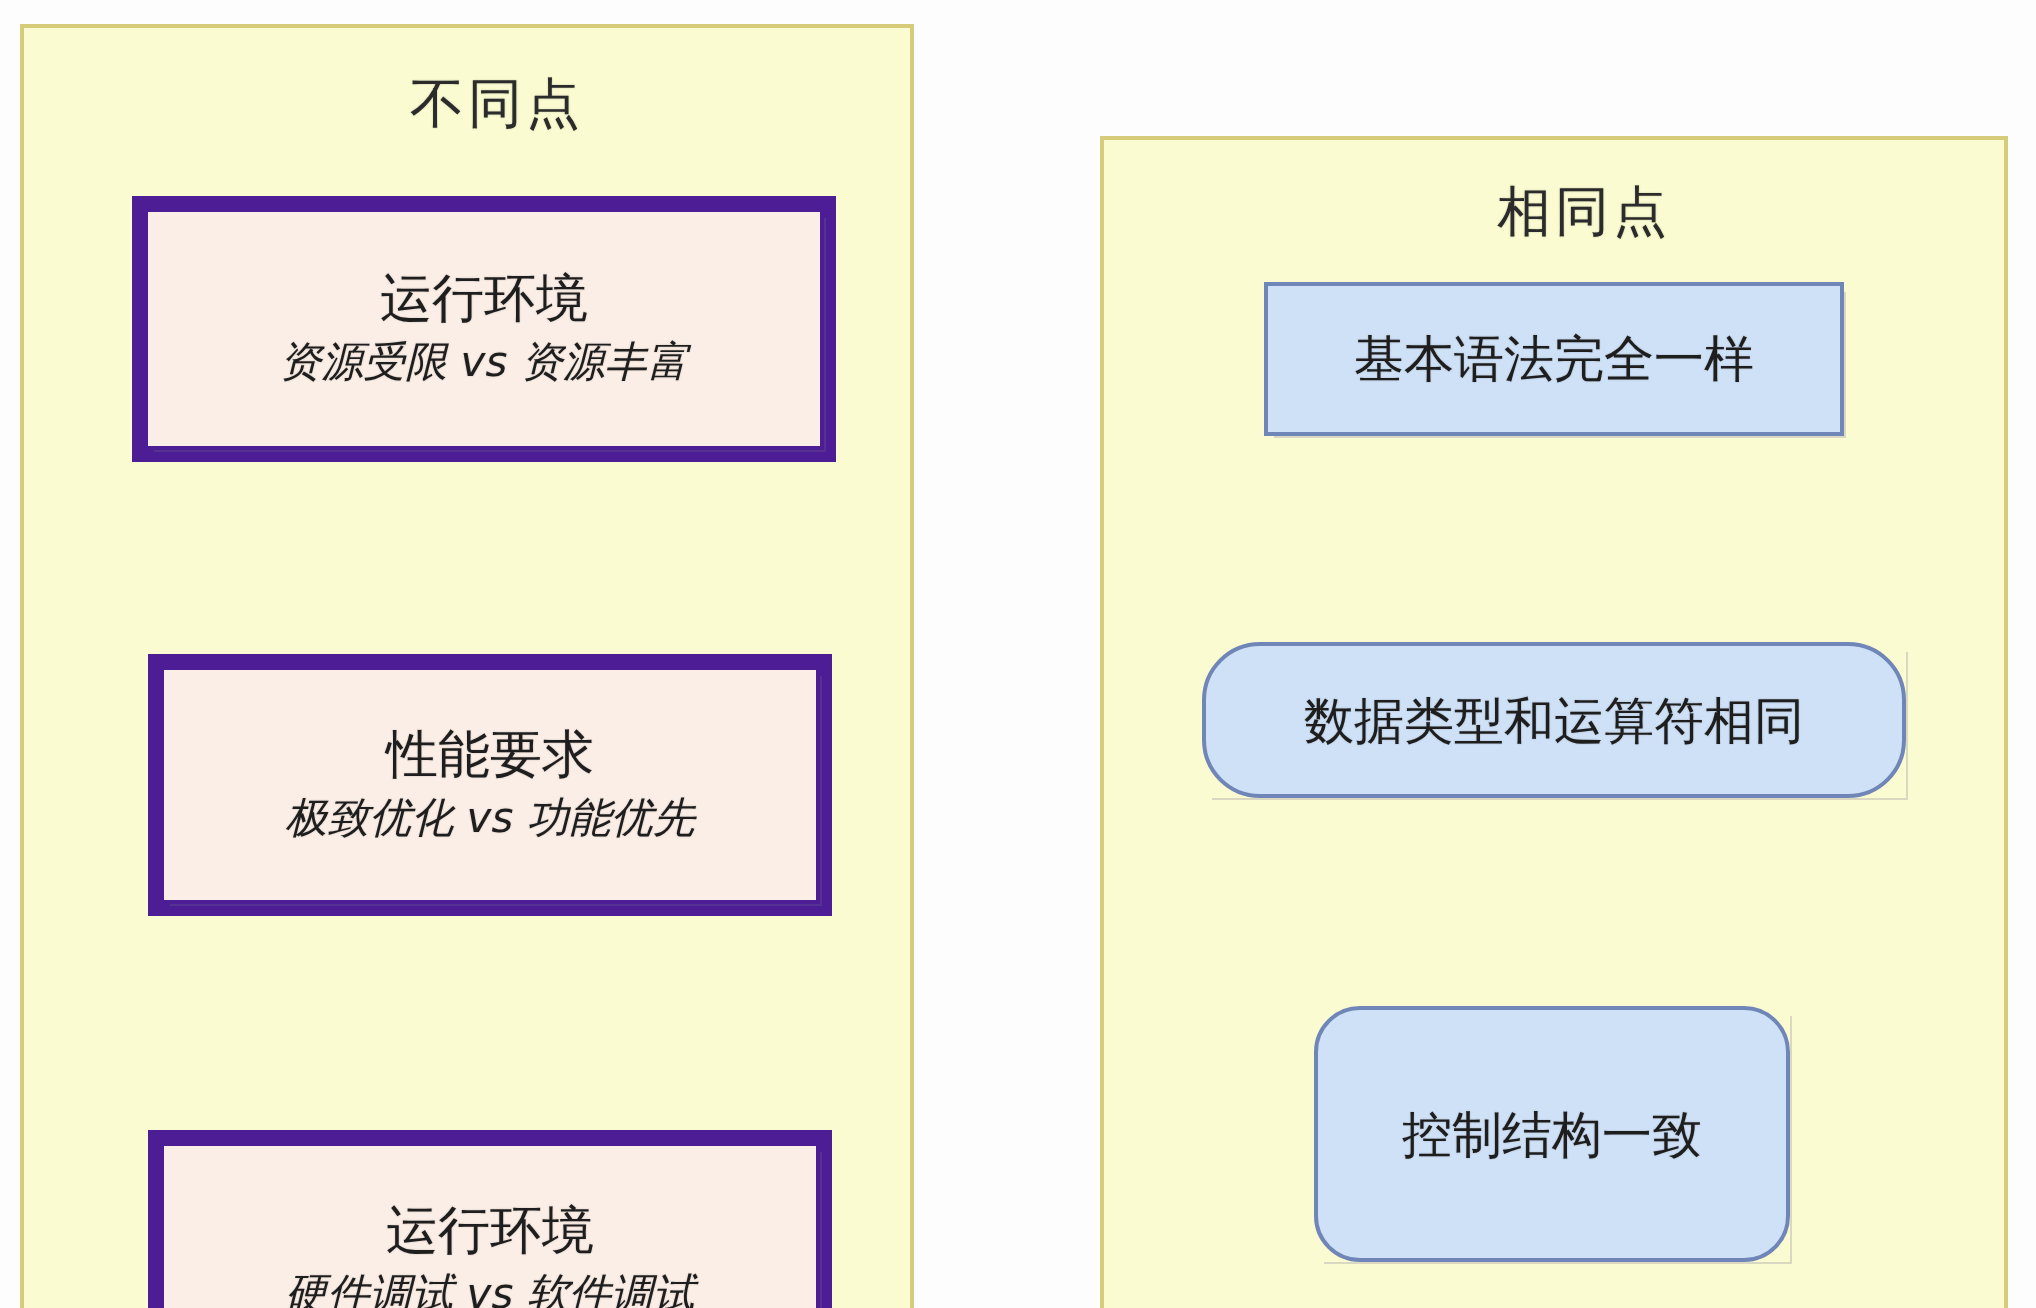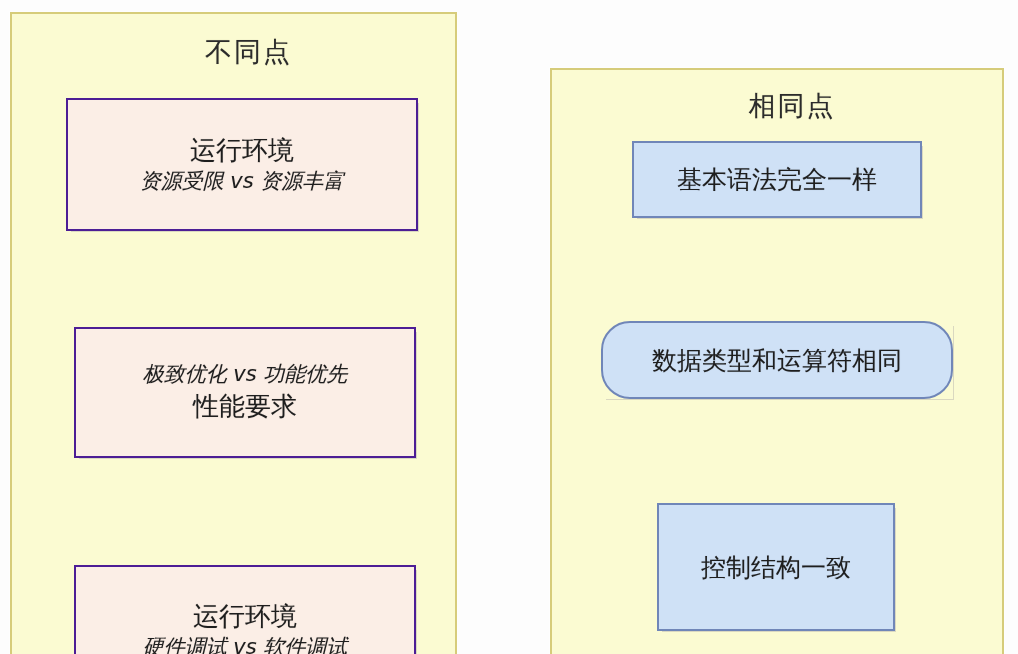--- a/index.html
+++ b/index.html
@@ -71,42 +71,42 @@
     text-shadow: 0 0 1px rgba(0,0,0,0.22);
   }
   .item-box .line {
     display: block;
     white-space: nowrap;
   }
 
   
   .item-pink {
     background: #fbeee6;
-    border: 2px solid #4c1d95;
+    border: 8px solid #4c1d95;
     font-size: 26px;
   }
   .item-pink .line-1 { font-size: 26px; }
   .item-pink .line-2 { font-size: 21px; font-style: italic; }
 
   
   .item-blue {
     background: #cfe1f6;
     border: 2px solid #7086b8;
     font-size: 25px;
   }
 
   
   #diff-item-0 { left: 54px;  top: 84px;  width: 352px; height: 133px; }
   #diff-item-1 { left: 62px;  top: 313px; width: 342px; height: 131px; }
   #diff-item-2 { left: 62px;  top: 551px; width: 342px; height: 131px; }
 
   
   #same-item-0 { left: 632px; top: 141px; width: 290px; height: 77px; }
   #same-item-1 { left: 601px; top: 321px; width: 352px; height: 78px; border-radius: 29px; }
-  #same-item-2 { left: 657px; top: 503px; width: 238px; height: 128px; }
+  #same-item-2 { left: 657px; top: 503px; width: 238px; height: 128px; border-radius: 23px; }
 
   
   .item-box::after {
     content: "";
     position: absolute;
     left: 3px; right: -3px;
     top: 3px; bottom: -3px;
     border-right: 1px solid rgba(120,110,140,0.25);
     border-bottom: 1px solid rgba(120,110,140,0.25);
     pointer-events: none;
@@ -119,22 +119,22 @@
 
   <div class="panel" id="panel-left">
     <div class="panel-title">不同点</div>
 
     <div class="item-box item-pink" id="diff-item-0">
       <span class="line line-1">运行环境</span>
       <span class="line line-2">资源受限 vs 资源丰富</span>
     </div>
 
     <div class="item-box item-pink" id="diff-item-1">
+      <span class="line line-1">性能要求</span>
       <span class="line line-2">极致优化 vs 功能优先</span>
-      <span class="line line-1">性能要求</span>
     </div>
 
     <div class="item-box item-pink" id="diff-item-2">
       <span class="line line-1">运行环境</span>
       <span class="line line-2">硬件调试 vs 软件调试</span>
     </div>
   </div>
 
   <div class="panel" id="panel-right">
     <div class="panel-title">相同点</div>

